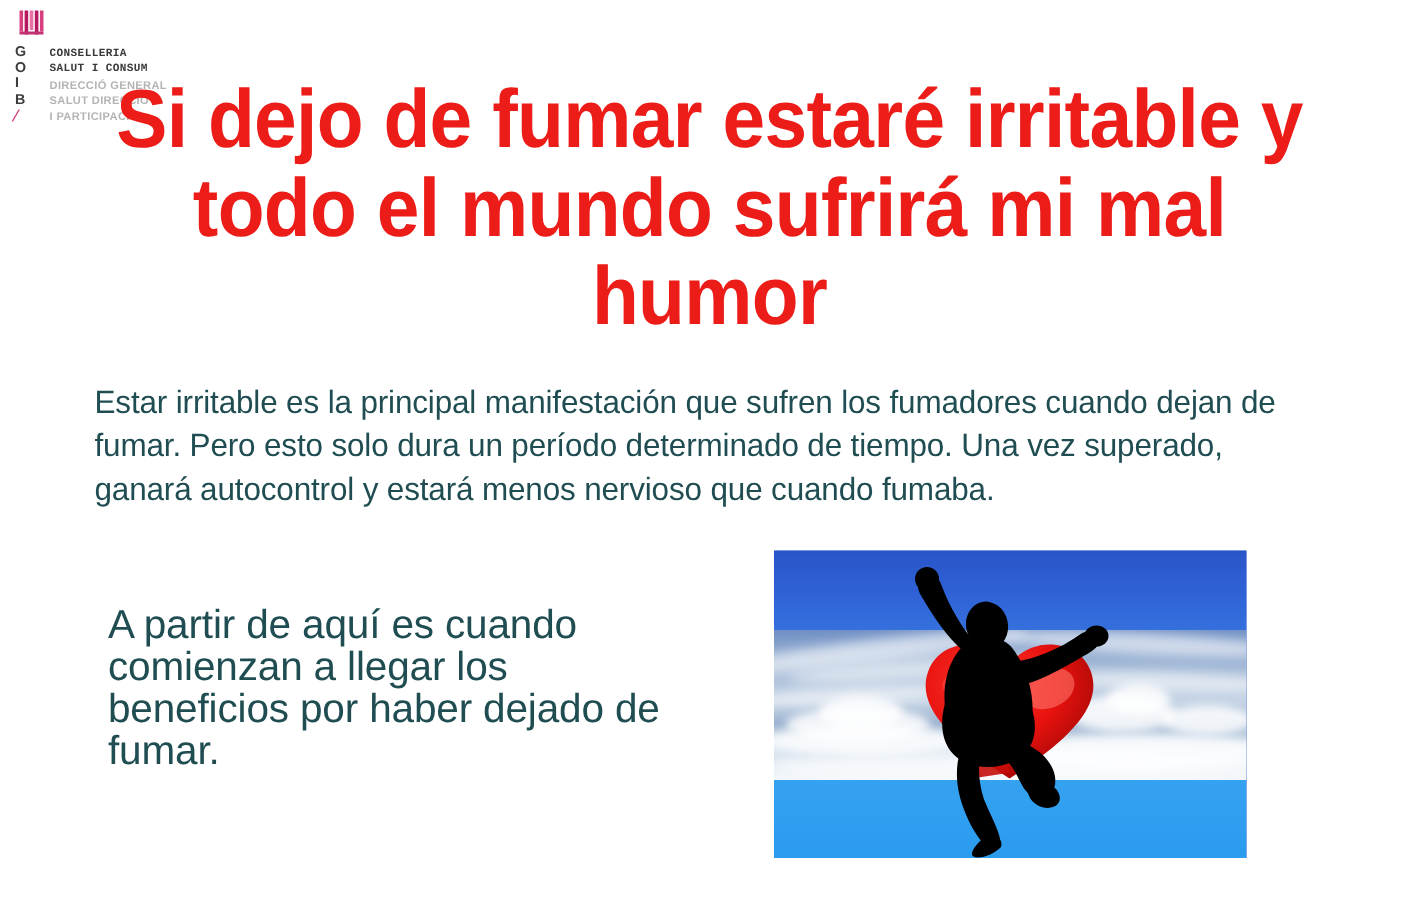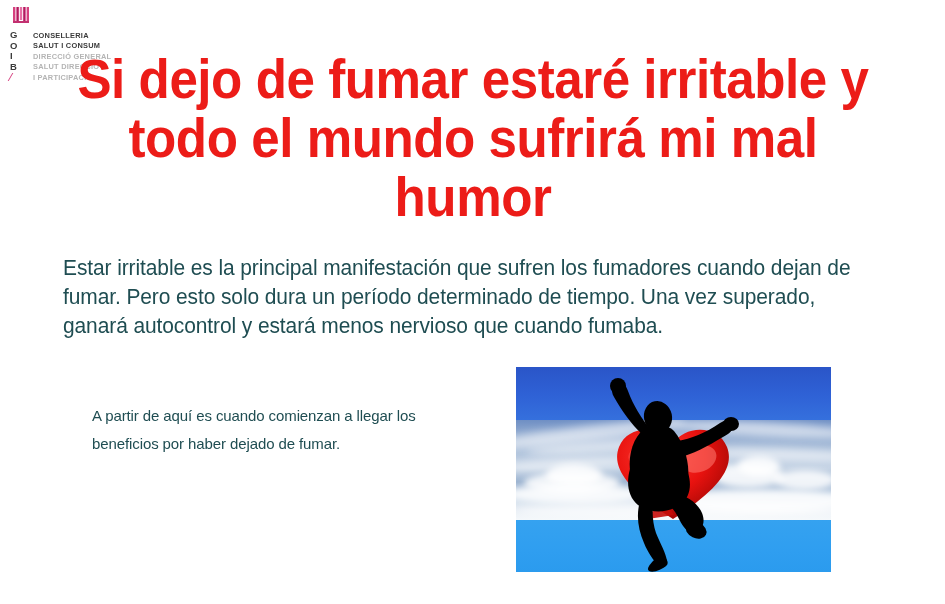--- a/index.html
+++ b/index.html
@@ -82,21 +82,21 @@
     width: 110px;
   }
   .logo-line {
     font-family: "Liberation Sans", sans-serif;
     font-size: 7.4px;
     line-height: 10.4px;
     letter-spacing: 0.25px;
     font-weight: 600;
     white-space: nowrap;
   }
-  .logo-line.strong { color: #3a3a3a; }
+  .logo-line.strong { color: #3a3a3a; font-family: Liberation Mono, monospace; }
   .logo-line.faint  { color: #b4b4b4; }
 
   
   #title {
     position: absolute;
     left: 18px;
     top: 50px;
     width: 910px;
     text-align: center;
     color: #ec1c18;
@@ -119,26 +119,26 @@
     font-family: "Liberation Sans", sans-serif;
     font-size: 21.5px;
     line-height: 29px;
     letter-spacing: -0.1px;
     transform: scaleX(0.975);
     transform-origin: left top;
   }
 
   #para-second {
     position: absolute;
-    left: 92px;
+    left: 72px;
     top: 402px;
     width: 390px;
     color: #1f4d52;
     font-family: "Liberation Sans", sans-serif;
-    font-size: 15px;
+    font-size: 27px;
     line-height: 28px;
     letter-spacing: -0.1px;
   }
 
   
   #photo {
     position: absolute;
     left: 516px;
     top: 367px;
     width: 315px;

